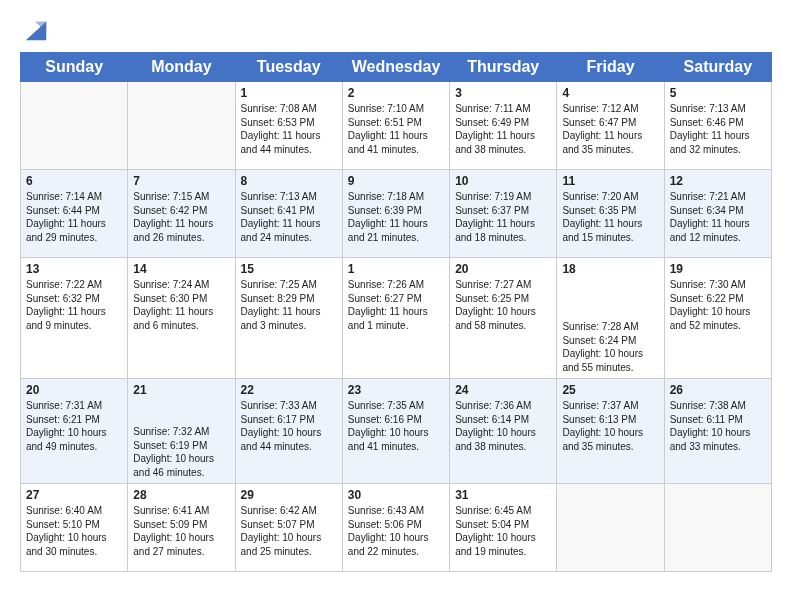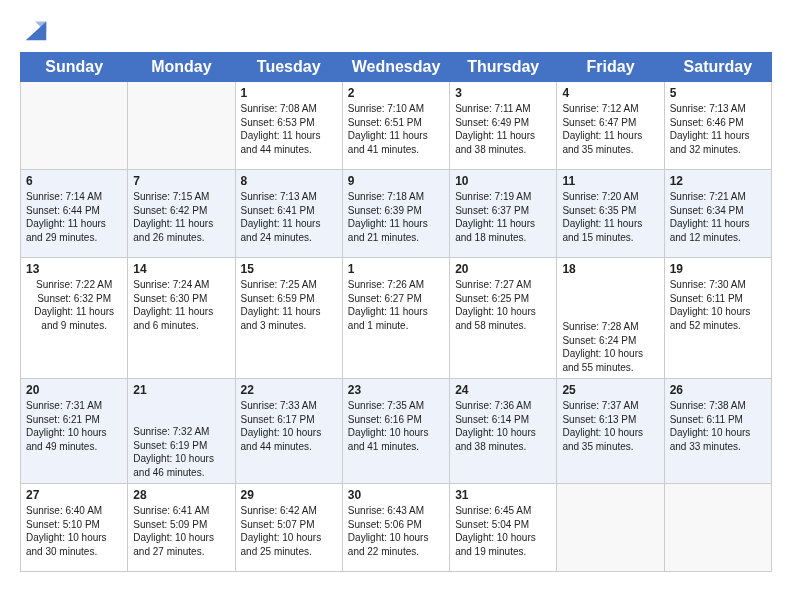--- a/index.html
+++ b/index.html
@@ -210,34 +210,34 @@
           <td>
             <span class="day-num">12</span>
             <div class="day-info" style="white-space: pre-line;">Sunrise: 7:21 AM
 Sunset: 6:34 PM
 Daylight: 11 hours and 12 minutes.</div>
           </td>
         </tr>
         <tr>
           <td>
             <span class="day-num">13</span>
-            <div class="day-info" style="white-space: pre-line; text-align: center;">Sunrise: 7:22 AM
+            <div class="day-info" style="white-space: pre-line;">Sunrise: 7:22 AM
 Sunset: 6:32 PM
 Daylight: 11 hours and 9 minutes.</div>
           </td>
           <td>
             <span class="day-num">14</span>
             <div class="day-info" style="white-space: pre-line;">Sunrise: 7:24 AM
 Sunset: 6:30 PM
 Daylight: 11 hours and 6 minutes.</div>
           </td>
           <td>
             <span class="day-num">15</span>
             <div class="day-info" style="white-space: pre-line;">Sunrise: 7:25 AM
-Sunset: 6:59 PM
+Sunset: 8:29 PM
 Daylight: 11 hours and 3 minutes.</div>
           </td>
           <td>
             <span class="day-num">1</span>
             <div class="day-info" style="white-space: pre-line;">Sunrise: 7:26 AM
 Sunset: 6:27 PM
 Daylight: 11 hours and 1 minute.</div>
           </td>
           <td>
             <span class="day-num">20</span>
@@ -247,21 +247,21 @@
           </td>
           <td>
             <span class="day-num">18</span>
             <div class="day-info" style="white-space: pre-line; margin-top: 44px;">Sunrise: 7:28 AM
 Sunset: 6:24 PM
 Daylight: 10 hours and 55 minutes.</div>
           </td>
           <td>
             <span class="day-num">19</span>
             <div class="day-info" style="white-space: pre-line;">Sunrise: 7:30 AM
-Sunset: 6:11 PM
+Sunset: 6:22 PM
 Daylight: 10 hours and 52 minutes.</div>
           </td>
         </tr>
         <tr>
           <td>
             <span class="day-num">20</span>
             <div class="day-info" style="white-space: pre-line;">Sunrise: 7:31 AM
 Sunset: 6:21 PM
 Daylight: 10 hours and 49 minutes.</div>
           </td>

